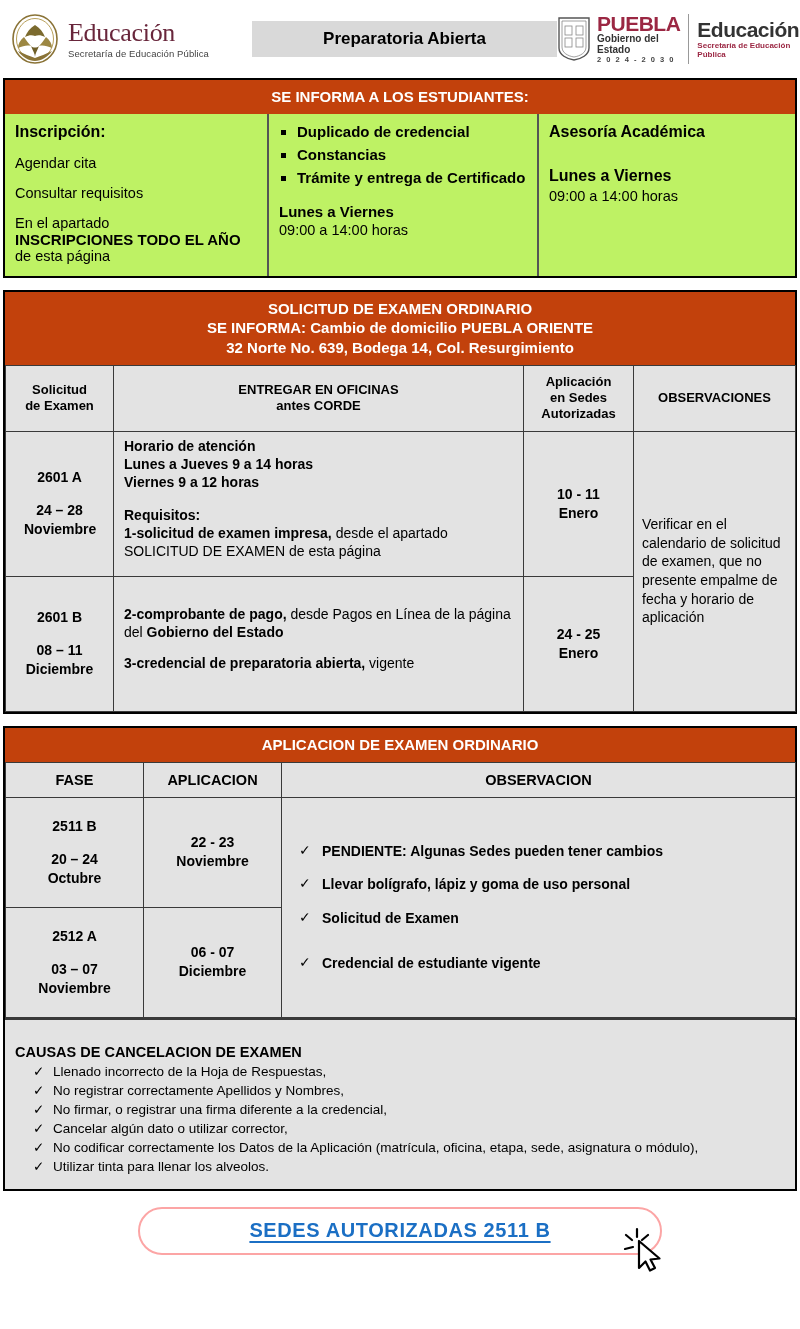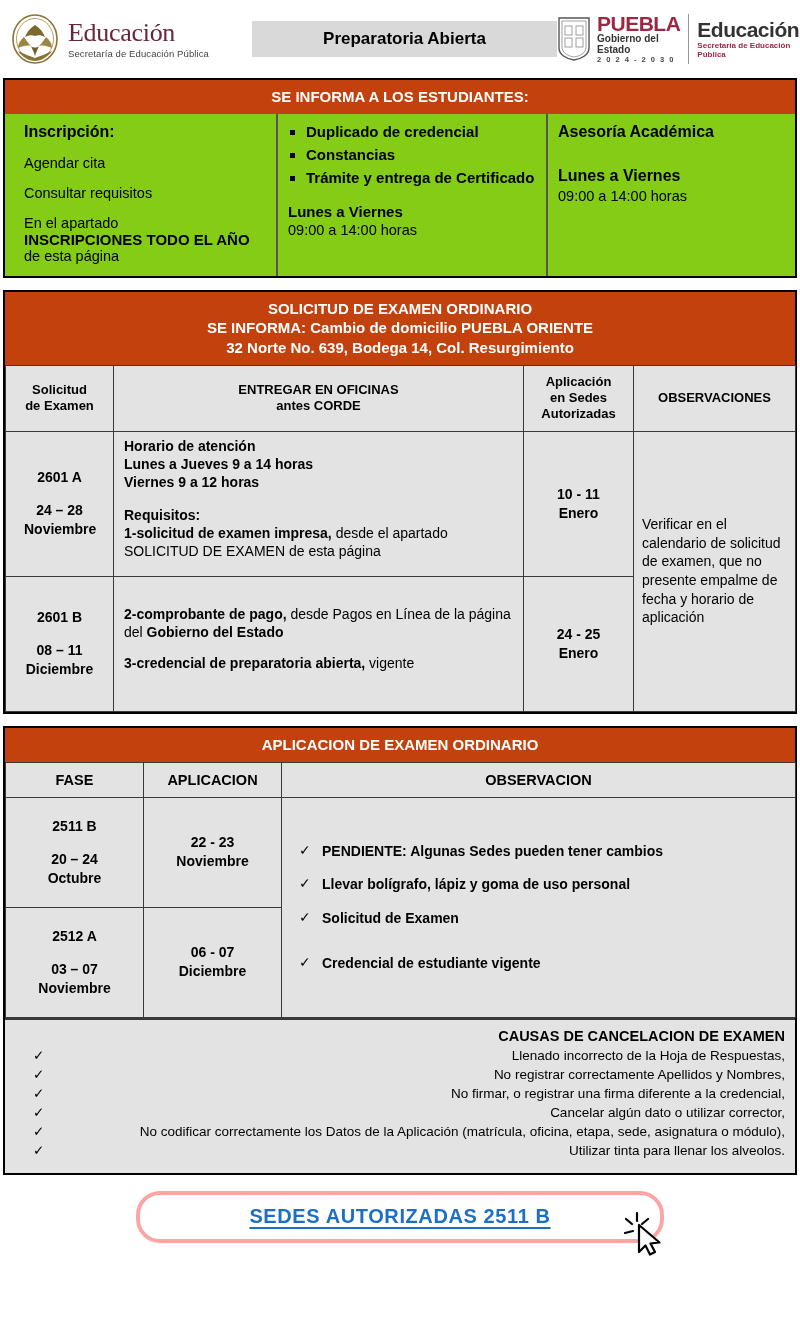--- a/index.html
+++ b/index.html
@@ -130,22 +130,21 @@
     text-align: center;
     font-weight: bold;
     padding: 7px 4px 8px 4px;
     font-size: 15px;
     line-height: 1.28;
   }
 
   
   .s1-body {
     display: flex;
-    background: #84cc16;
-    padding-left: 9px;
+    background: #bef264;
   }
   .s1-col {
     padding: 9px 10px 12px 10px;
     box-sizing: border-box;
   }
   .s1-col.c1 { flex: 0 0 262px; }
   .s1-col.c2 { flex: 0 0 270px; border-left: 2px solid #555; }
   .s1-col.c3 { flex: 1 1 auto;   border-left: 2px solid #555; }
   .s1-h { font-size: 16px; font-weight: bold; margin-bottom: 14px; }
   .s1-line { font-size: 14.5px; margin-bottom: 14px; }
@@ -240,22 +239,21 @@
   .check-list .ci .ck {
     position: absolute;
     left: 3px;
     top: -1px;
     font-size: 14px;
     font-weight: normal;
   }
   .s3-causes {
     background: #e3e3e3;
     border-top: 2px solid #3a3a3a;
-    padding: 8px 10px 12px 10px;
-    text-align: right;
+    padding: 24px 10px 12px 10px;
   }
   .causes-title { font-size: 14.5px; font-weight: bold; margin-bottom: 2px; }
   .causes-ul { margin: 0; padding: 0; list-style: none; }
   .causes-ul li {
     font-size: 13.5px;
     position: relative;
     padding-left: 38px;
     line-height: 1.42;
   }
   .causes-ul li .ck {
@@ -268,21 +266,21 @@
   .footer {
     display: flex;
     justify-content: center;
     align-items: center;
     margin-top: 16px;
     position: relative;
   }
   .pill {
     width: 520px;
     height: 44px;
-    border: 4px solid #fca5a5;
+    border: 2px solid #fca5a5;
     border-radius: 24px;
     display: flex;
     align-items: center;
     justify-content: center;
     background: #ffffff;
   }
   .pill-label {
     color: #1b6fc4;
     font-weight: bold;
     font-size: 20px;

